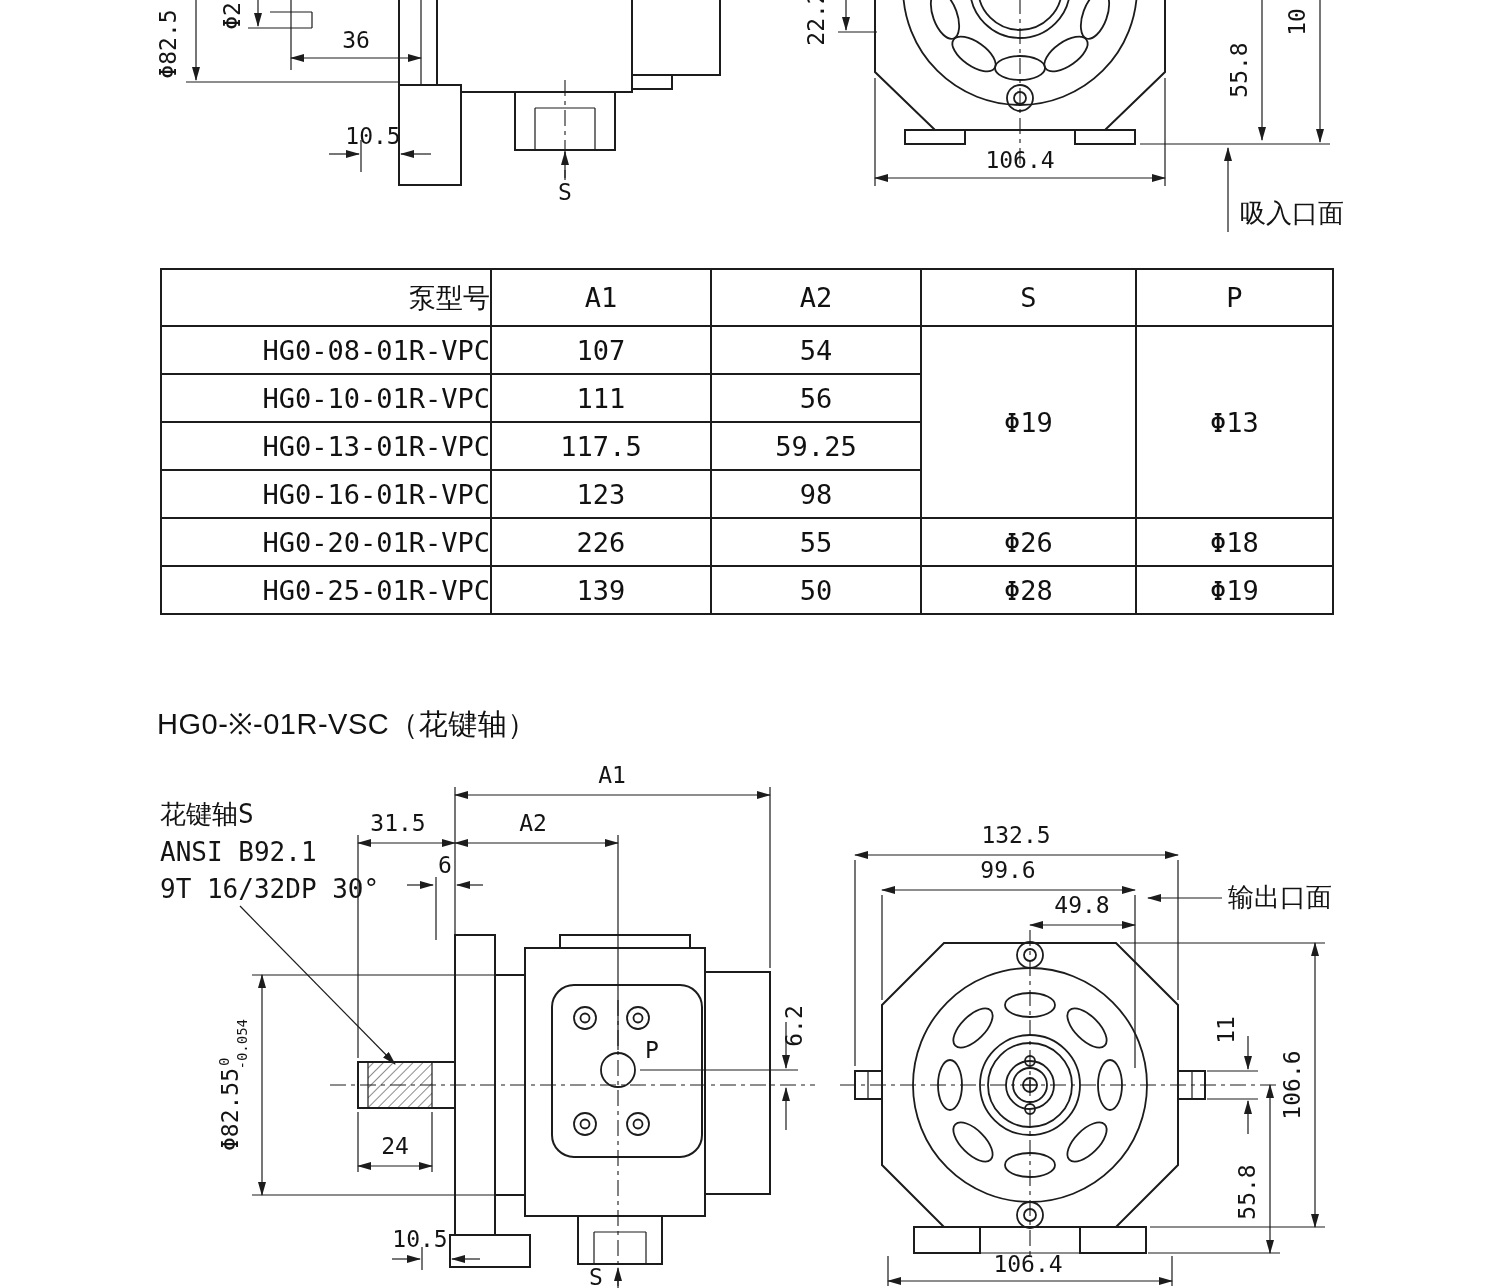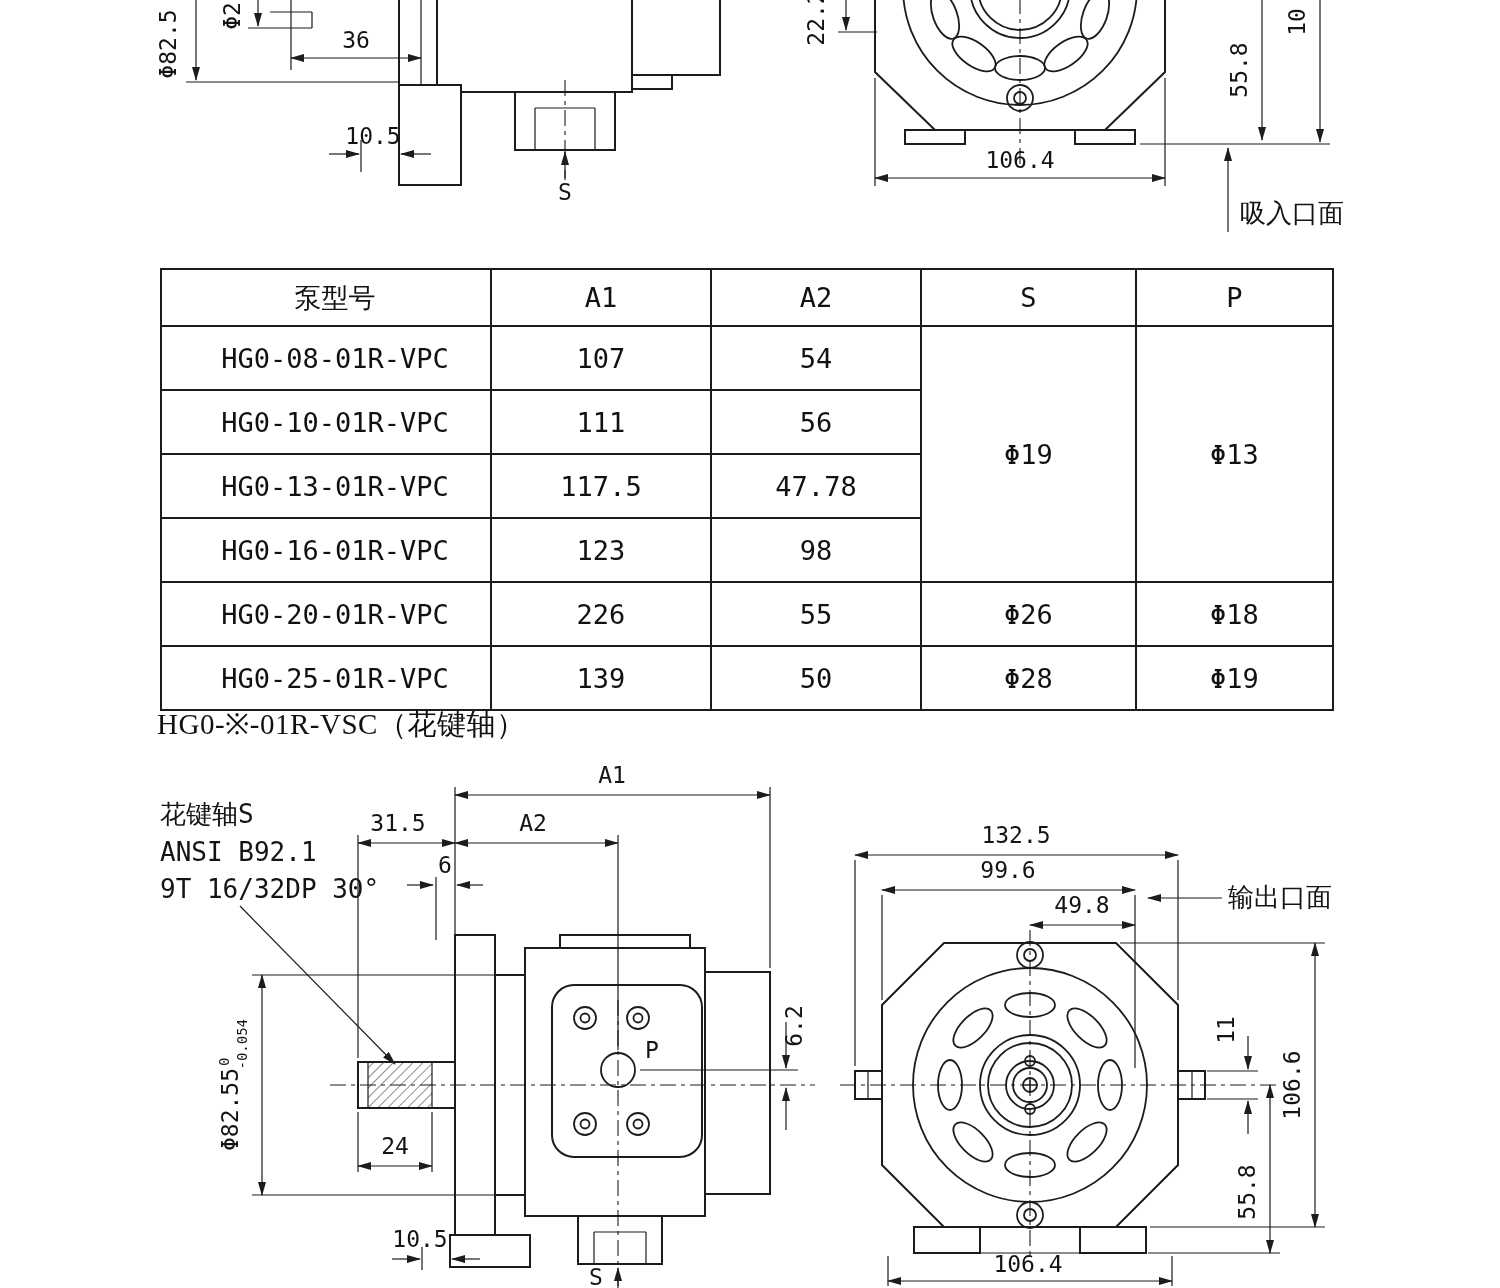--- a/index.html
+++ b/index.html
@@ -12,26 +12,26 @@
   .ol{fill:#ffffff;stroke:#1c1c1c;stroke-width:2}
   .circ{fill:none;stroke:#1c1c1c;stroke-width:1.8}
   .thin{fill:none;stroke:#1c1c1c;stroke-width:1.2}
   .cl{fill:none;stroke:#1c1c1c;stroke-width:1.1;stroke-dasharray:16 5 4 5}
   text.dt{font:23px "DejaVu Sans Mono",monospace;fill:#141414;text-anchor:middle}
   text.cj{font:26px "DejaVu Sans Mono","Liberation Sans",sans-serif;fill:#141414;text-anchor:start}
 
   
   .spec-table{position:absolute;left:160px;top:268px;border-collapse:collapse;table-layout:fixed}
   .spec-table th,.spec-table td{border:2px solid #1c1c1c;font-size:27px;font-weight:400;
-      text-align:center;height:64px;font-family:"DejaVu Sans Mono","Liberation Sans",sans-serif}
+      text-align:center;height:48px;font-family:"DejaVu Sans Mono","Liberation Sans",sans-serif}
   .spec-table thead th{height:57px}
-  .spec-table .model{text-align:center;padding-left:18px}
+  .spec-table .model{text-align:right;padding-left:18px}
 
   .section-title{position:absolute;left:157px;top:703px;font-size:29px;letter-spacing:.5px;
-      font-family:Liberation Serif, serif}
+      font-family:Liberation Sans, sans-serif}
 </style>
 </head>
 <body>
 
 <svg class="drawings" width="1500" height="1288" viewBox="0 0 1500 1288">
   <defs>
     <marker id="aE" viewBox="0 0 14 8" markerWidth="14" markerHeight="8" refX="13" refY="4" orient="auto-start-reverse" markerUnits="userSpaceOnUse">
       <path d="M0,0 L14,4 L0,8 Z" fill="#1c1c1c"></path>
     </marker>
     <pattern id="hat" width="7" height="7" patternUnits="userSpaceOnUse" patternTransform="rotate(45)">
@@ -311,21 +311,21 @@
       <td rowspan="4">Φ13</td>
     </tr>
     <tr>
       <td class="model">HG0-10-01R-VPC</td>
       <td>111</td>
       <td>56</td>
     </tr>
     <tr>
       <td class="model">HG0-13-01R-VPC</td>
       <td>117.5</td>
-      <td>47.78</td>
+      <td>59.25</td>
     </tr>
     <tr>
       <td class="model">HG0-16-01R-VPC</td>
       <td>123</td>
       <td>98</td>
     </tr>
     <tr>
       <td class="model">HG0-20-01R-VPC</td>
       <td>226</td>
       <td>55</td>

